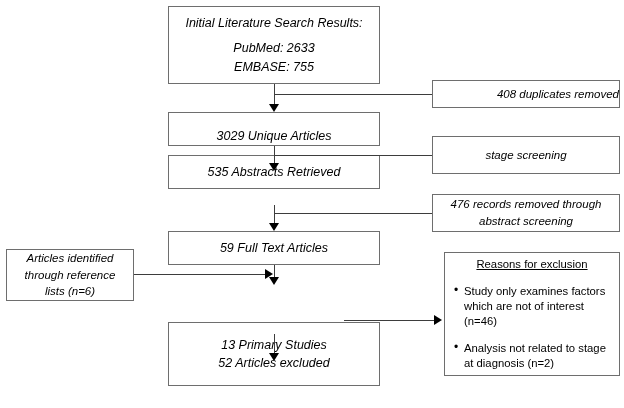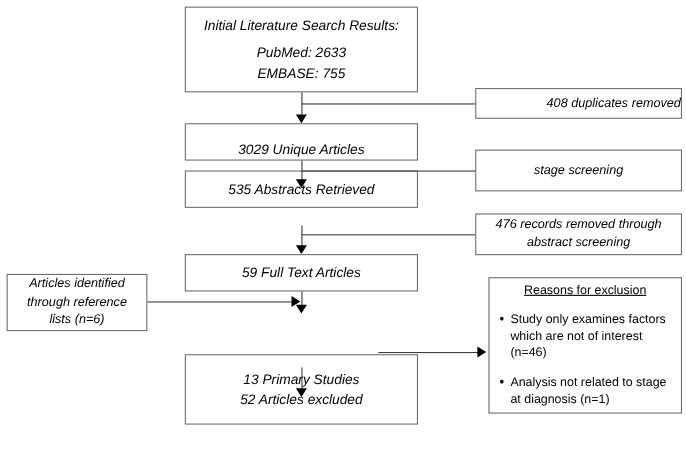--- a/index.html
+++ b/index.html
@@ -150,21 +150,21 @@
 
   <div class="box side" style="left:432px; top:194px; width:188px; height:38px;">
     <span class="line">476 records removed through</span>
     <span class="line">abstract screening</span>
   </div>
 
   <div class="excl">
     <span class="excl-title">Reasons for exclusion</span>
     <ul>
       <li>Study only examines factors which are not of interest (n=46)</li>
-      <li>Analysis not related to stage at diagnosis (n=1)</li>
+      <li>Analysis not related to stage at diagnosis (n=2)</li>
     </ul>
   </div>
 
   <div class="vline" style="left:274px; top:84px; height:21px;"></div>
   <div class="arrow-down" style="left:269px; top:104px;"></div>
 
   <div class="hline" style="left:274px; top:94px; width:158px;"></div>
 
   <div class="vline" style="left:274px; top:146px; height:19px;"></div>
   <div class="arrow-down" style="left:269px; top:163px;"></div>

